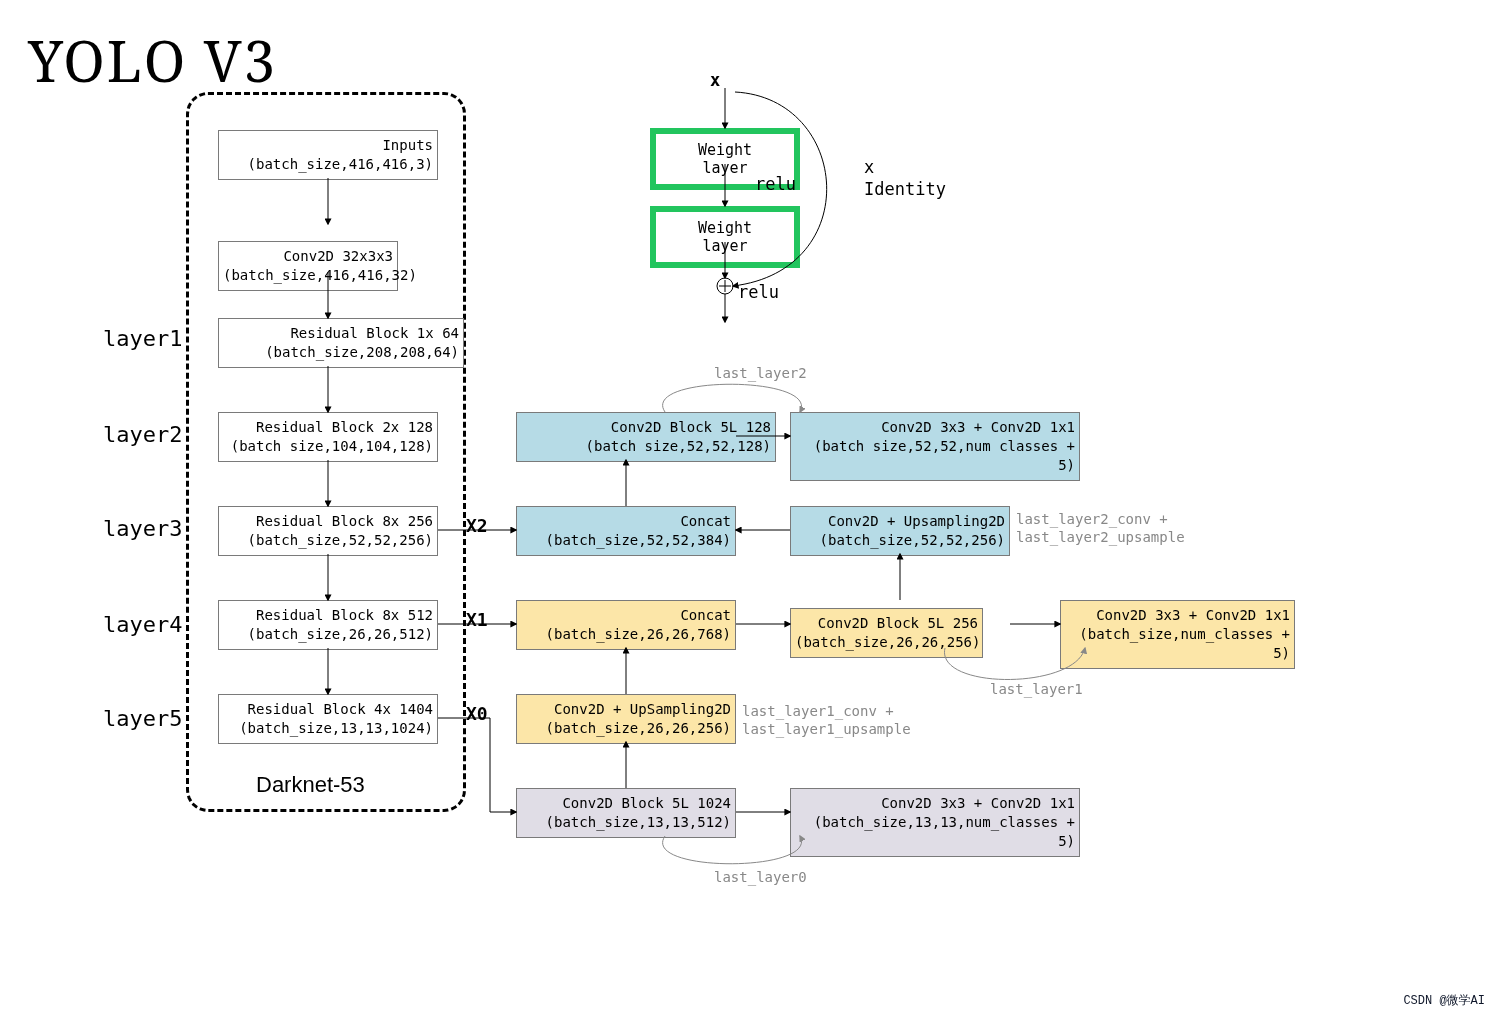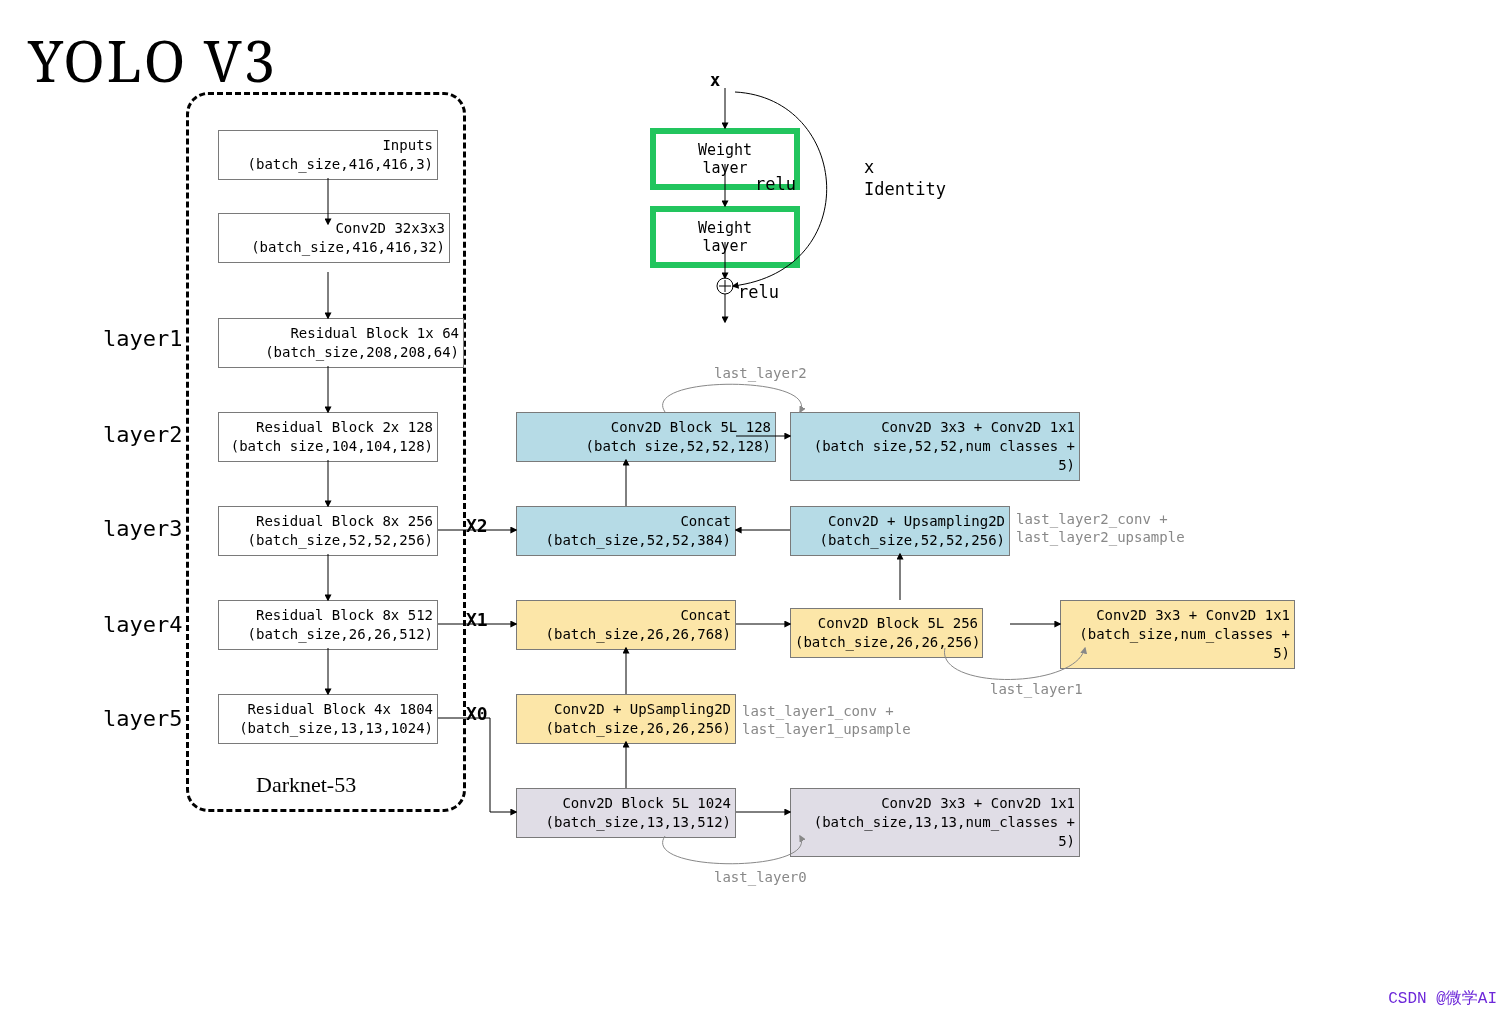--- a/index.html
+++ b/index.html
@@ -1,54 +1,54 @@
 <!DOCTYPE html>
 <html><head>
 <meta charset="utf-8">
 <style>
 *{box-sizing:border-box;margin:0;padding:0}
 body{font-family:"Consolas","Monaco","Courier New",monospace;background:#fff;width:1507px;height:1015px;position:relative;overflow:hidden}
 .title{position:absolute;left:28px;top:22px;font-size:56px;font-family:"SimSun","serif";letter-spacing:2px}
 .darknet{position:absolute;left:186px;top:92px;width:280px;height:720px;border:3px dashed #000;border-radius:22px}
-.darknet-label{position:absolute;left:256px;top:772px;font-size:22px;font-family:Liberation Serif, serif}
+.darknet-label{position:absolute;left:256px;top:772px;font-size:22px;font-family:Liberation Sans, sans-serif}
 .layer-label{position:absolute;font-size:22px;font-family:"SimSun",monospace}
 .node{position:absolute;border:1px solid #7a7a7a;text-align:right;font-size:14px;line-height:1.35;padding:5px 4px;font-family:"Consolas",monospace}
 .white{background:#fff}
 .blue{background:#b6dbe6}
 .yellow{background:#fce6a8}
 .gray{background:#e0dde6}
 .tag{position:absolute;font-size:18px;font-family:"SimSun",monospace;font-weight:bold}
 .annot{position:absolute;font-size:14px;color:#888;font-family:"Consolas",monospace;line-height:1.3}
 svg.lines{position:absolute;left:0;top:0;width:1507px;height:1015px;pointer-events:none}
 .resid{position:absolute}
 .rbox{position:absolute;border:6px solid #22c55e;background:#fff;text-align:center;font-size:15px;padding:7px 18px;font-family:"Consolas",monospace}
 .rlbl{position:absolute;font-size:17px;font-family:"SimSun",monospace}
-.watermark{position:absolute;right:10px;bottom:6px;font-size:16px;color:#6d28d9}
+.watermark{position:absolute;right:22px;bottom:6px;font-size:12px;color:#0f172a}
 </style>
 </head>
 <body>
 
 <div class="title">YOLO V3</div>
 
 <div class="darknet"></div>
 <div class="darknet-label">Darknet-53</div>
 
 <div class="layer-label" style="left:103px;top:326px">layer1</div>
 <div class="layer-label" style="left:103px;top:422px">layer2</div>
 <div class="layer-label" style="left:103px;top:516px">layer3</div>
 <div class="layer-label" style="left:103px;top:612px">layer4</div>
 <div class="layer-label" style="left:103px;top:706px">layer5</div>
 
 <div class="node white" style="left:218px;top:130px;width:220px"><span>Inputs</span><br><span>(batch_size,416,416,3)</span></div>
-<div class="node white" style="left:218px;top:213px;width:232px"><span>Conv2D 32x3x3</span><br><span>(batch_size,416,416,32)</span></div>
+<div class="node white" style="left:218px;top:241px;width:180px"><span>Conv2D 32x3x3</span><br><span>(batch_size,416,416,32)</span></div>
 <div class="node white" style="left:218px;top:318px;width:246px"><span>Residual Block 1x 64</span><br><span>(batch_size,208,208,64)</span></div>
 <div class="node white" style="left:218px;top:412px;width:220px"><span>Residual Block 2x 128</span><br><span>(batch size,104,104,128)</span></div>
 <div class="node white" style="left:218px;top:506px;width:220px"><span>Residual Block 8x 256</span><br><span>(batch_size,52,52,256)</span></div>
 <div class="node white" style="left:218px;top:600px;width:220px"><span>Residual Block 8x 512</span><br><span>(batch_size,26,26,512)</span></div>
-<div class="node white" style="left:218px;top:694px;width:220px"><span>Residual Block 4x 1804</span><br><span>(batch_size,13,13,1024)</span></div>
+<div class="node white" style="left:218px;top:694px;width:220px"><span>Residual Block 4x 1404</span><br><span>(batch_size,13,13,1024)</span></div>
 
 <div class="node blue" style="left:516px;top:412px;width:260px"><span>Conv2D Block 5L 128</span><br><span>(batch size,52,52,128)</span></div>
 <div class="node blue" style="left:790px;top:412px;width:290px"><span>Conv2D 3x3 + Conv2D 1x1</span><br><span>(batch size,52,52,num classes + 5)</span></div>
 <div class="node blue" style="left:516px;top:506px;width:220px"><span>Concat</span><br><span>(batch_size,52,52,384)</span></div>
 <div class="node blue" style="left:790px;top:506px;width:220px"><span>Conv2D + Upsampling2D</span><br><span>(batch_size,52,52,256)</span></div>
 <div class="node yellow" style="left:516px;top:600px;width:220px"><span>Concat</span><br><span>(batch_size,26,26,768)</span></div>
 <div class="node yellow" style="left:790px;top:608px;width:193px"><span>Conv2D Block 5L 256</span><br><span>(batch_size,26,26,256)</span></div>
 <div class="node yellow" style="left:1060px;top:600px;width:235px"><span>Conv2D 3x3 + Conv2D 1x1</span><br><span>(batch_size,num_classes + 5)</span></div>
 <div class="node yellow" style="left:516px;top:694px;width:220px"><span>Conv2D + UpSampling2D</span><br><span>(batch_size,26,26,256)</span></div>
 <div class="node gray" style="left:516px;top:788px;width:220px"><span>Conv2D Block 5L 1024</span><br><span>(batch_size,13,13,512)</span></div>

